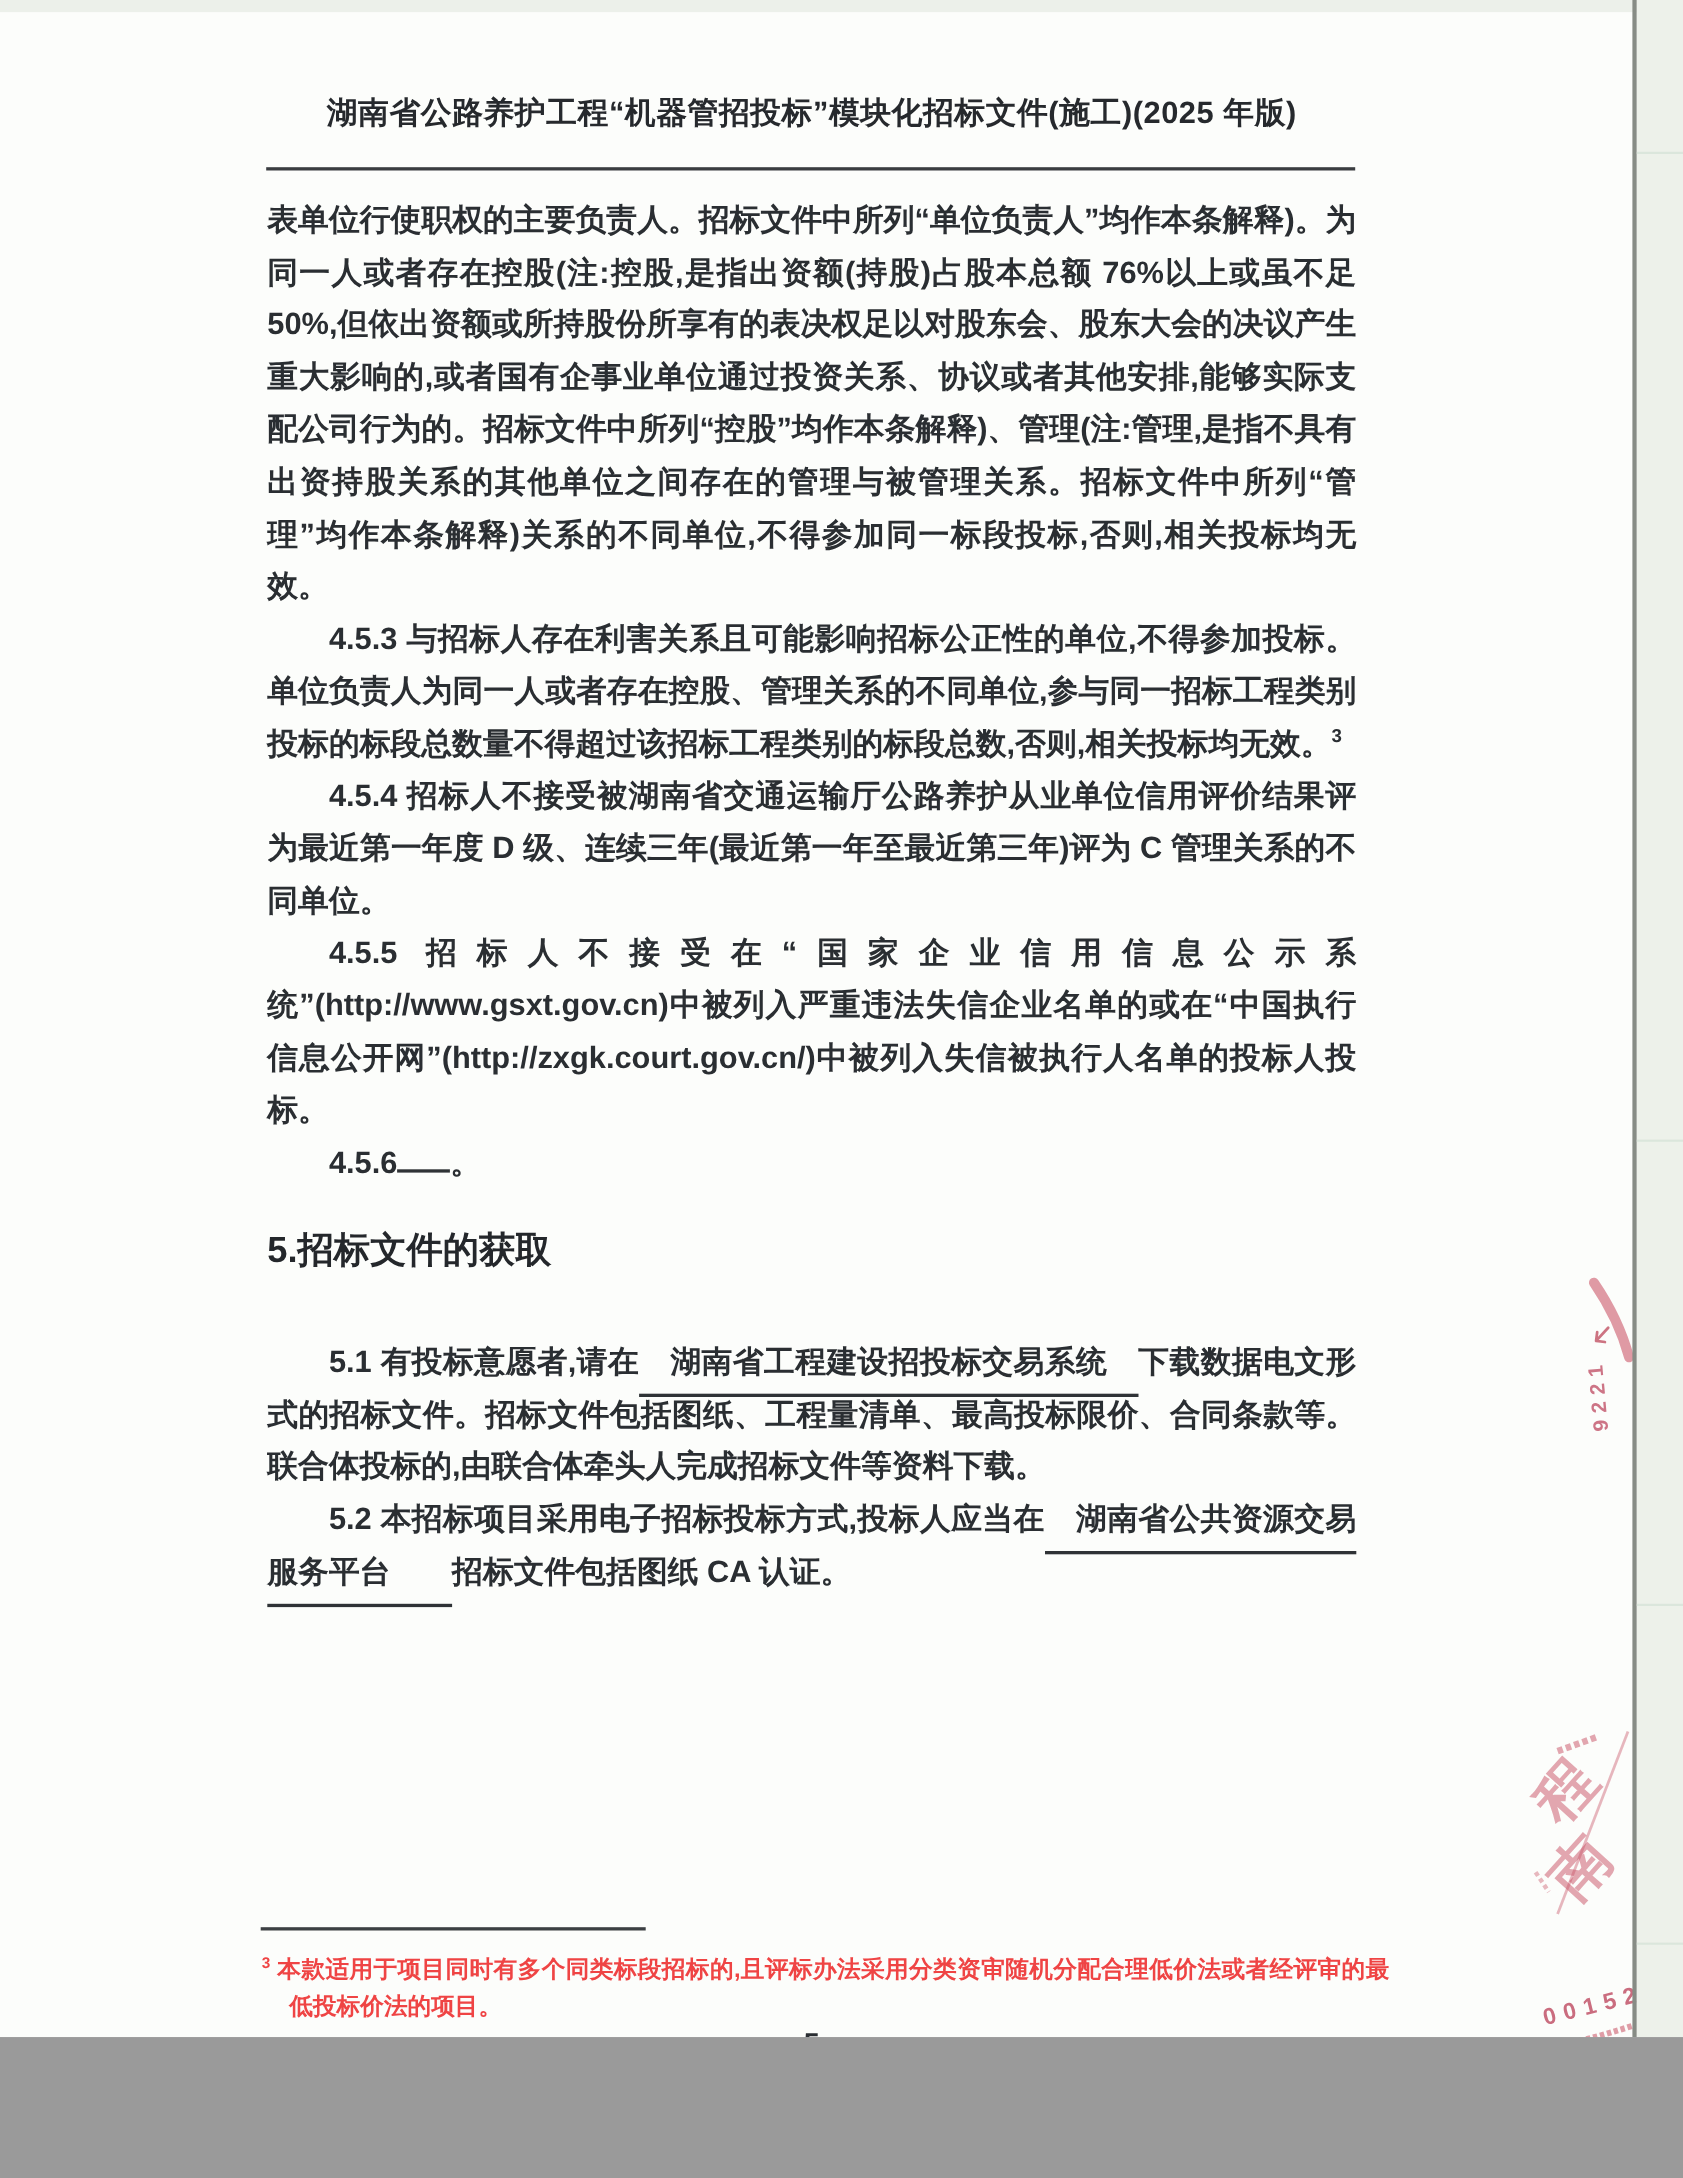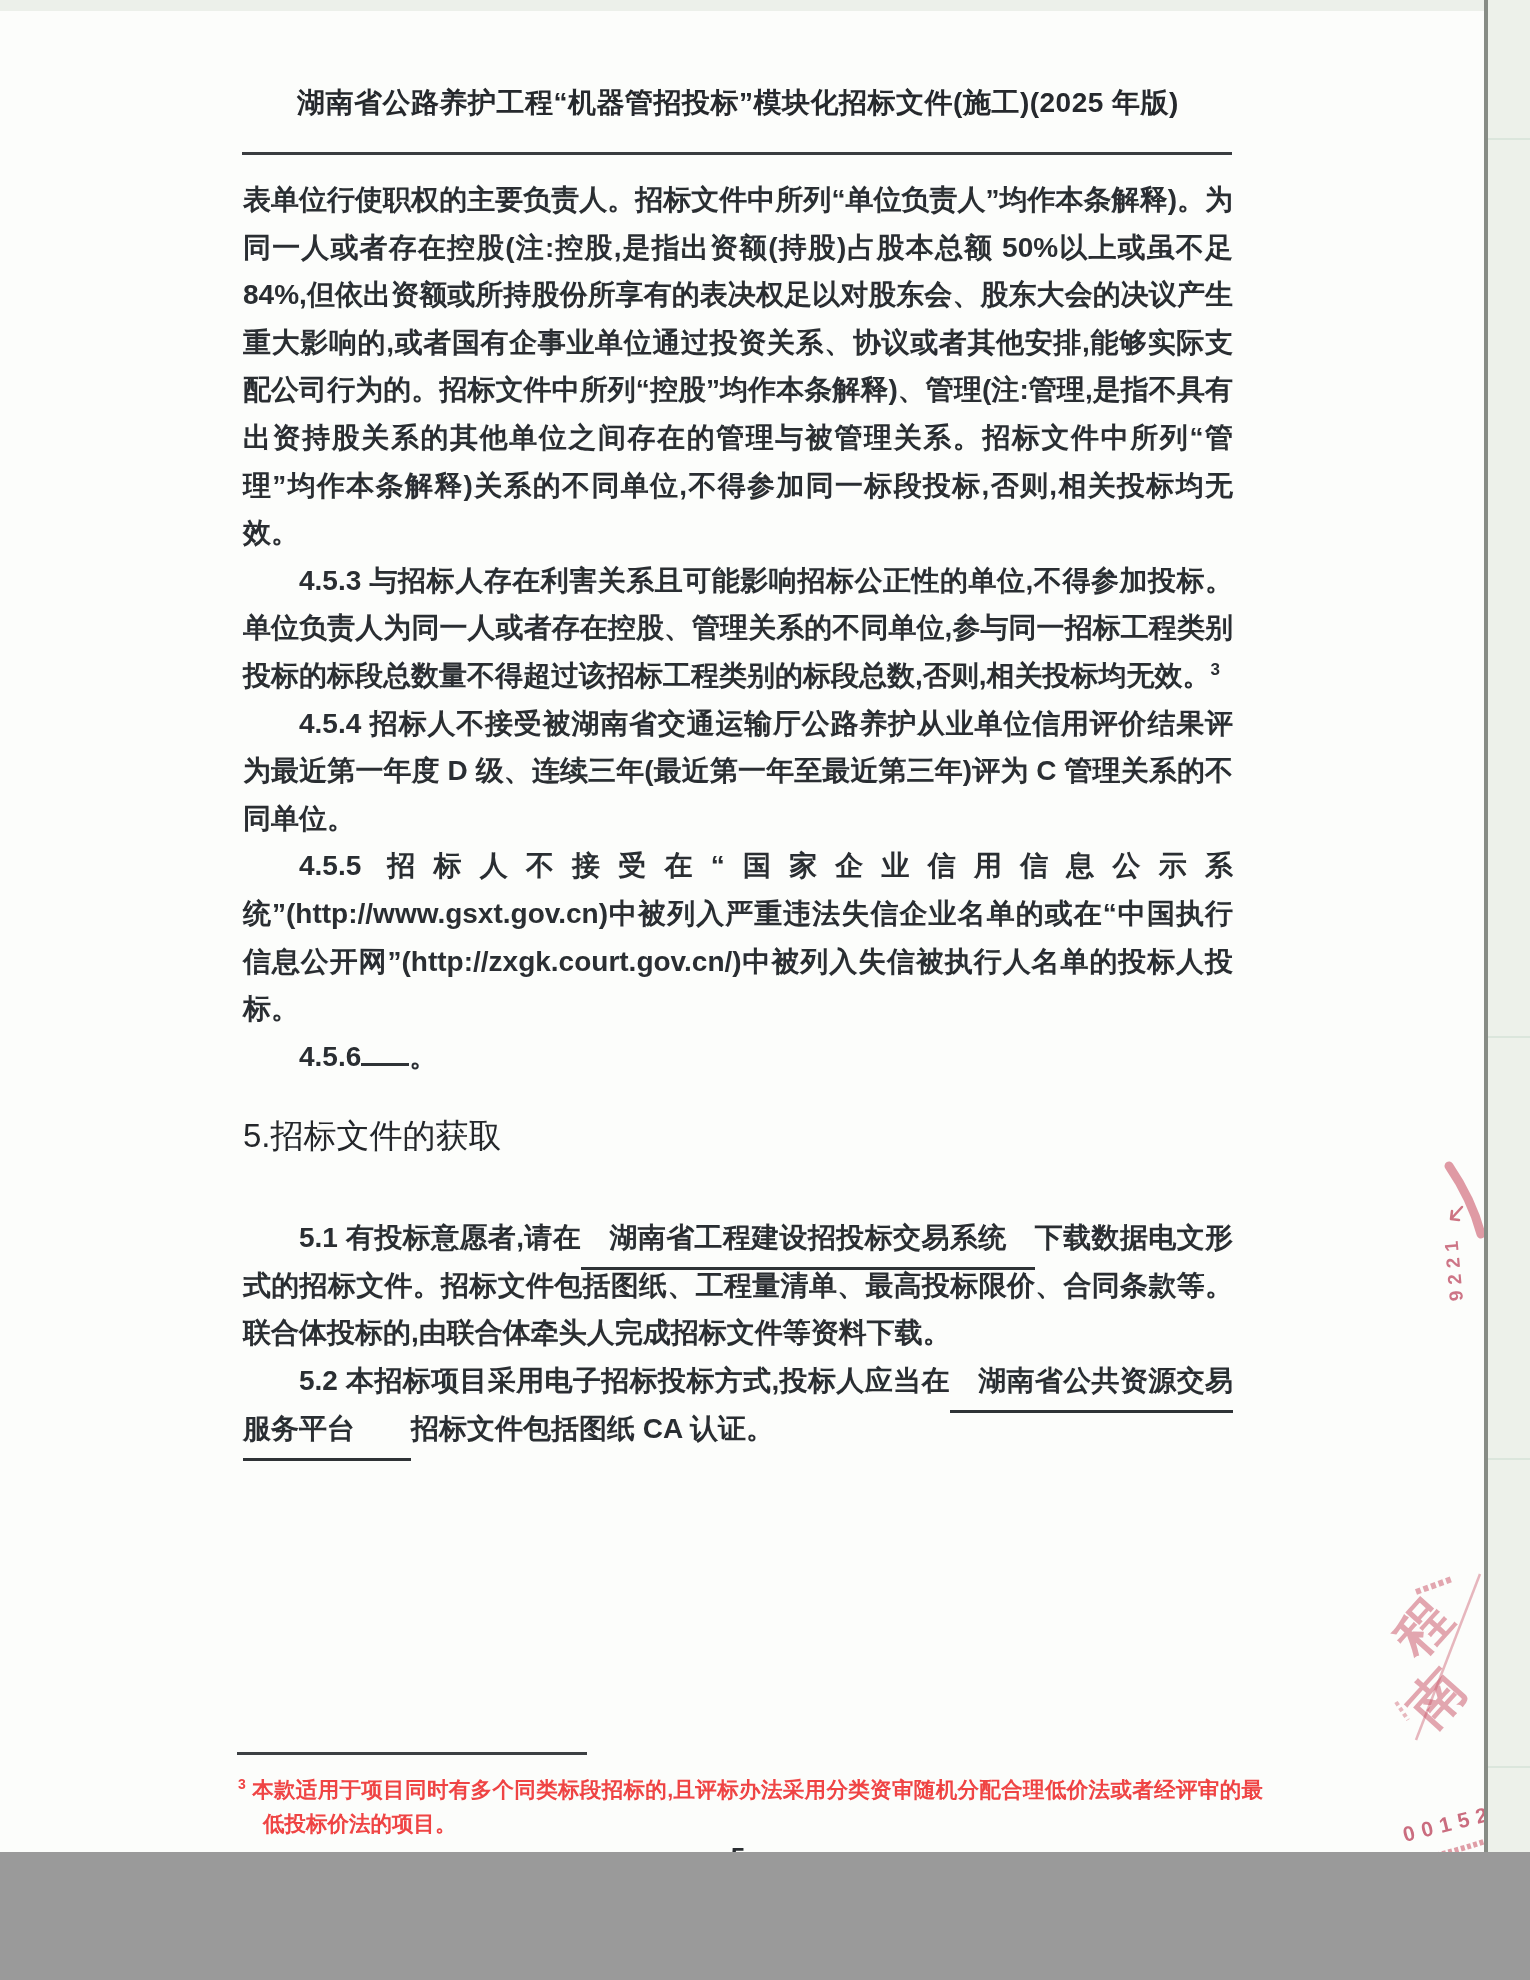--- a/index.html
+++ b/index.html
@@ -17,21 +17,21 @@
     text-align:center; font-size:28px; font-weight:700; letter-spacing:.5px; color:#26292d; }
   .header-rule { position:absolute; top:152px; left:242px; width:990px; height:3px;
     background:#3a3d40; }
 
   
   .content { position:absolute; top:176px; left:243px; width:990px;
     font-size:28px; line-height:1.7; font-weight:600; text-align:justify; }
   .content p { margin:0; }
   .content p.num { text-indent:56px; }
   .content sup { font-size:17px; vertical-align:super; line-height:0; }
-  h2.section { font-size:33px; line-height:56px; font-weight:400; margin:28px 0 0 0;
+  h2.section { font-size:33px; line-height:56px; font-weight:700; margin:28px 0 0 0;
     color:#24272b; }
   .after-heading { margin-top:50px !important; }
   .ul { border-bottom:3px solid #2f3336; padding-bottom:14px; }
   .blank-ul { display:inline-block; width:48px; height:24px;
     border-bottom:3px solid #2f3336; }
 
   
   .footnote-rule { position:absolute; left:237px; top:1752px; width:350px; height:2.5px;
     background:#3c4043; }
   .footnote { position:absolute; left:238px; top:1773px; width:1000px;
@@ -62,21 +62,21 @@
 <body>
 
 <div class="page">
 
   <div class="top-band"></div>
 
   <div class="header-title">湖南省公路养护工程“机器管招投标”模块化招标文件(施工)(2025 年版)</div>
   <div class="header-rule"></div>
 
   <div class="content">
-    <p>表单位行使职权的主要负责人。招标文件中所列“单位负责人”均作本条解释)。为同一人或者存在控股(注:控股,是指出资额(持股)占股本总额 50%以上或虽不足 84%,但依出资额或所持股份所享有的表决权足以对股东会、股东大会的决议产生重大影响的,或者国有企事业单位通过投资关系、协议或者其他安排,能够实际支配公司行为的。招标文件中所列“控股”均作本条解释)、管理(注:管理,是指不具有出资持股关系的其他单位之间存在的管理与被管理关系。招标文件中所列“管理”均作本条解释)关系的不同单位,不得参加同一标段投标,否则,相关投标均无效。</p>
+    <p>表单位行使职权的主要负责人。招标文件中所列“单位负责人”均作本条解释)。为同一人或者存在控股(注:控股,是指出资额(持股)占股本总额 76%以上或虽不足 50%,但依出资额或所持股份所享有的表决权足以对股东会、股东大会的决议产生重大影响的,或者国有企事业单位通过投资关系、协议或者其他安排,能够实际支配公司行为的。招标文件中所列“控股”均作本条解释)、管理(注:管理,是指不具有出资持股关系的其他单位之间存在的管理与被管理关系。招标文件中所列“管理”均作本条解释)关系的不同单位,不得参加同一标段投标,否则,相关投标均无效。</p>
     <p class="num"><span>4.5.3 与招标人存在利害关系且可能影响招标公正性的单位,不得参加投标。单位负责人为同一人或者存在控股、管理关系的不同单位,参与同一招标工程类别投标的标段总数量不得超过该招标工程类别的标段总数,否则,相关投标均无效。</span><sup>3</sup></p>
     <p class="num">4.5.4 招标人不接受被湖南省交通运输厅公路养护从业单位信用评价结果评为最近第一年度 D 级、连续三年(最近第一年至最近第三年)评为 C 管理关系的不同单位。</p>
     <p class="num">4.5.5 招标人不接受在“国家企业信用信息公示系统”(http://www.gsxt.gov.cn)中被列入严重违法失信企业名单的或在“中国执行信息公开网”(http://zxgk.court.gov.cn/)中被列入失信被执行人名单的投标人投标。</p>
     <p class="num"><span>4.5.6</span><span class="blank-ul"></span><span>。</span></p>
 
     <h2 class="section">5.招标文件的获取</h2>
 
     <p class="num after-heading"><span>5.1 有投标意愿者,请在</span><span class="ul">　湖南省工程建设招投标交易系统　</span><span>下载数据电文形式的招标文件。招标文件包括图纸、工程量清单、最高投标限价、合同条款等。联合体投标的,由联合体牵头人完成招标文件等资料下载。</span></p>
 
     <p class="num"><span>5.2 本招标项目采用电子招标投标方式,投标人应当在</span><span class="ul">　湖南省公共资源交易服务平台　　</span><span>招标文件包括图纸 CA 认证。</span></p>

